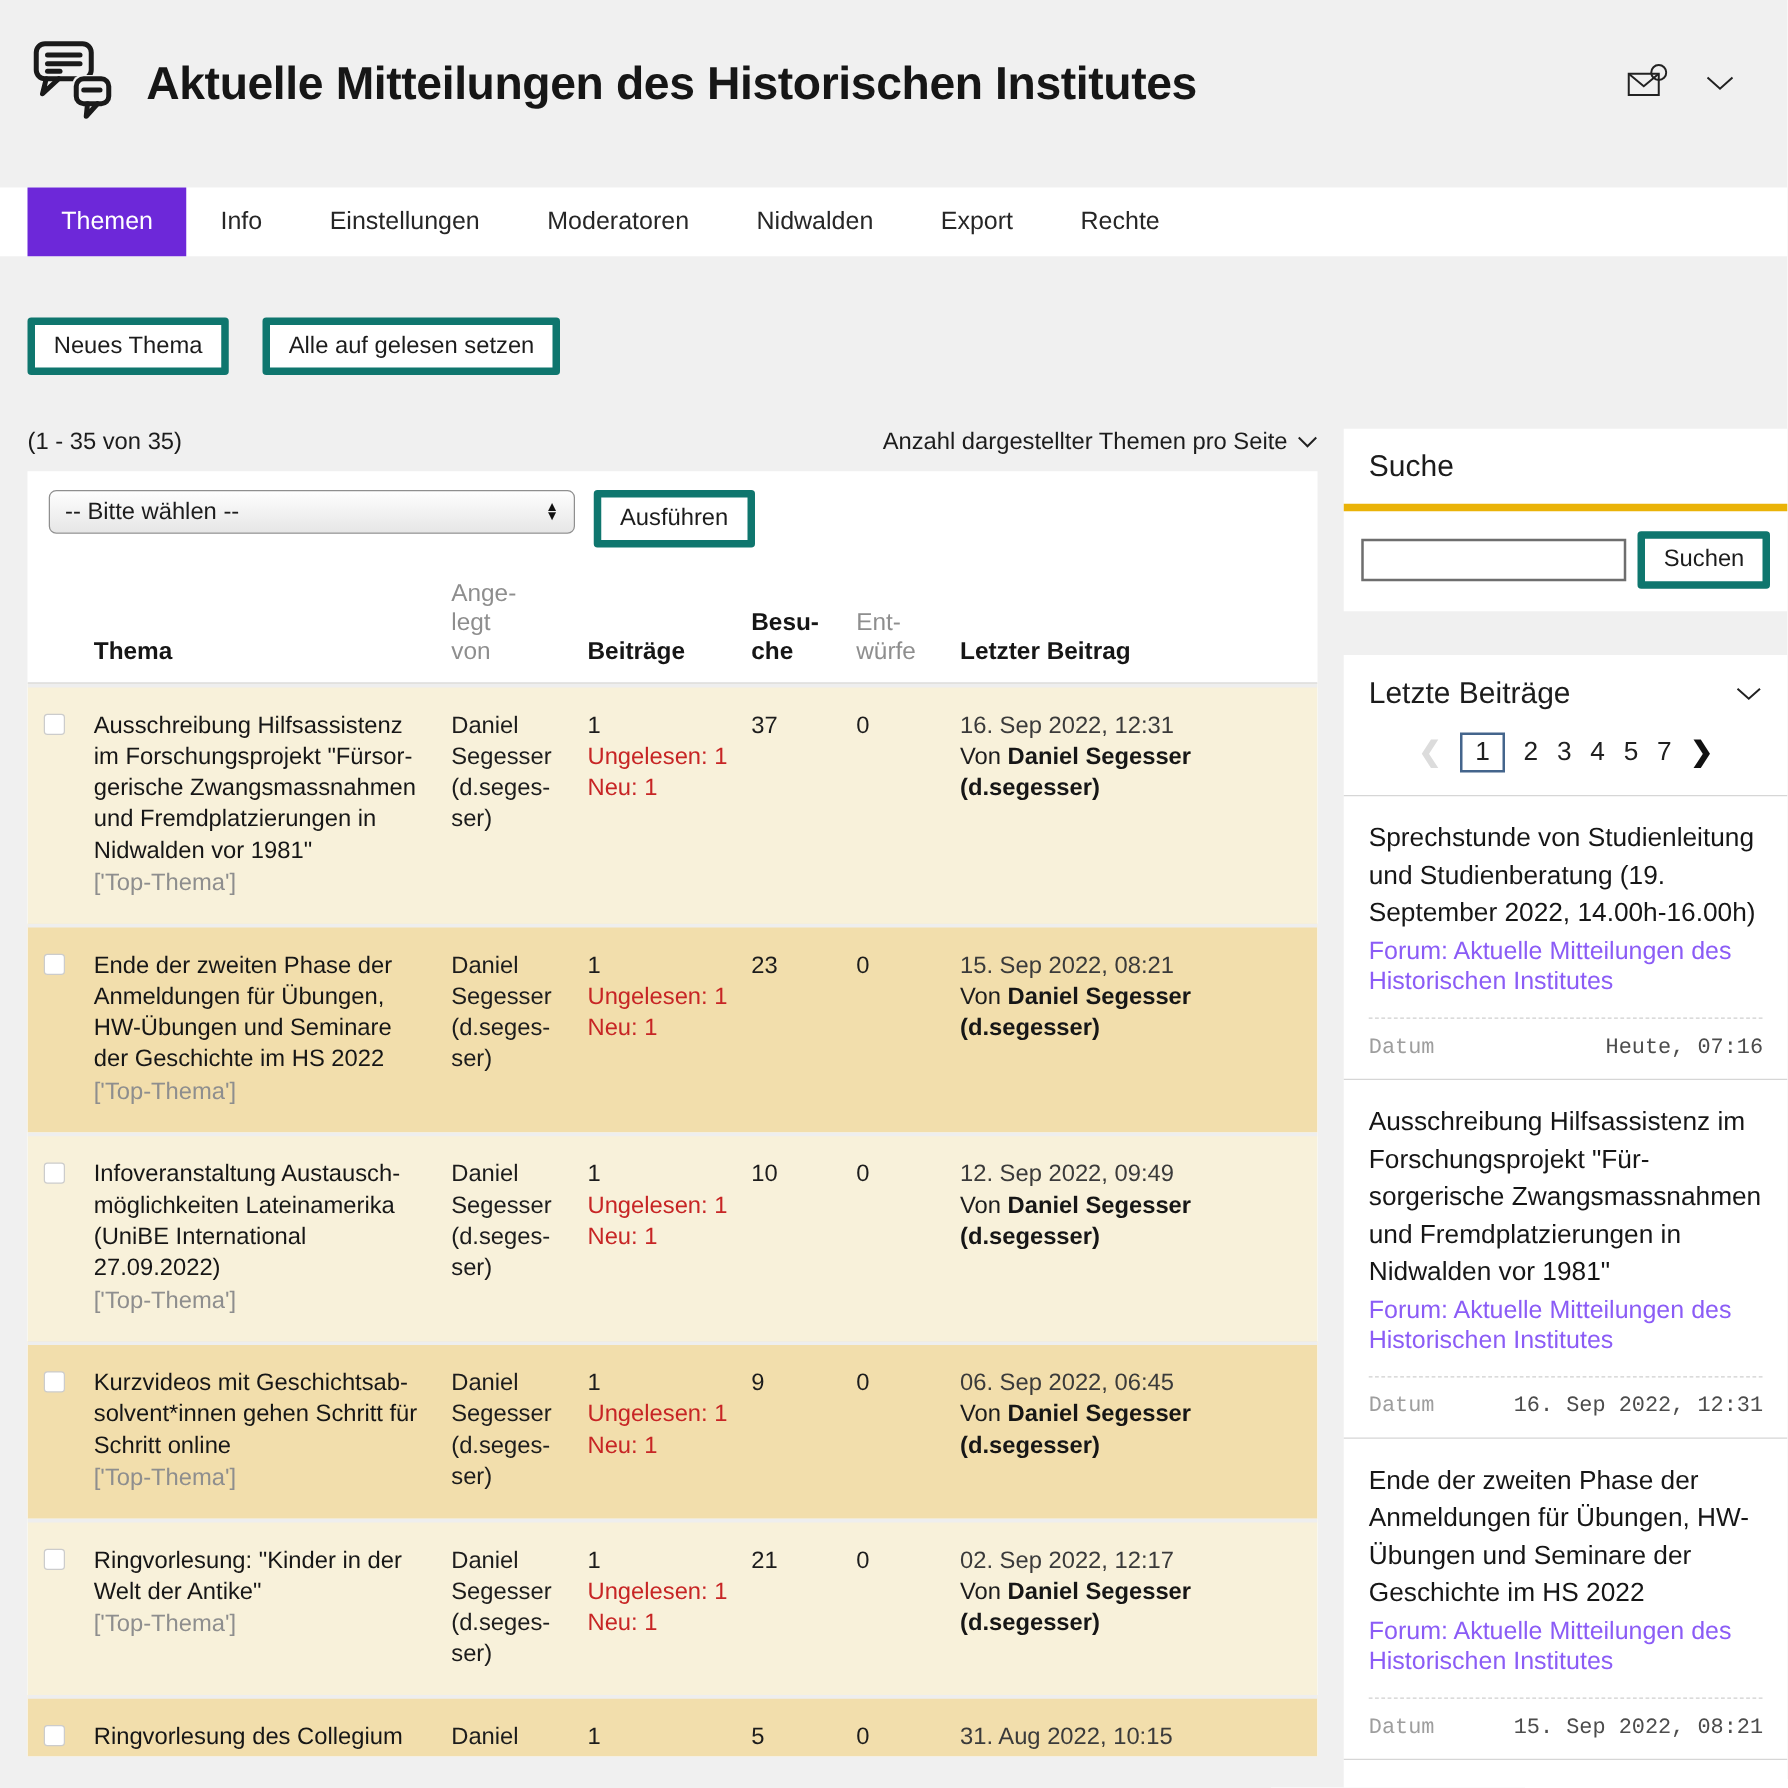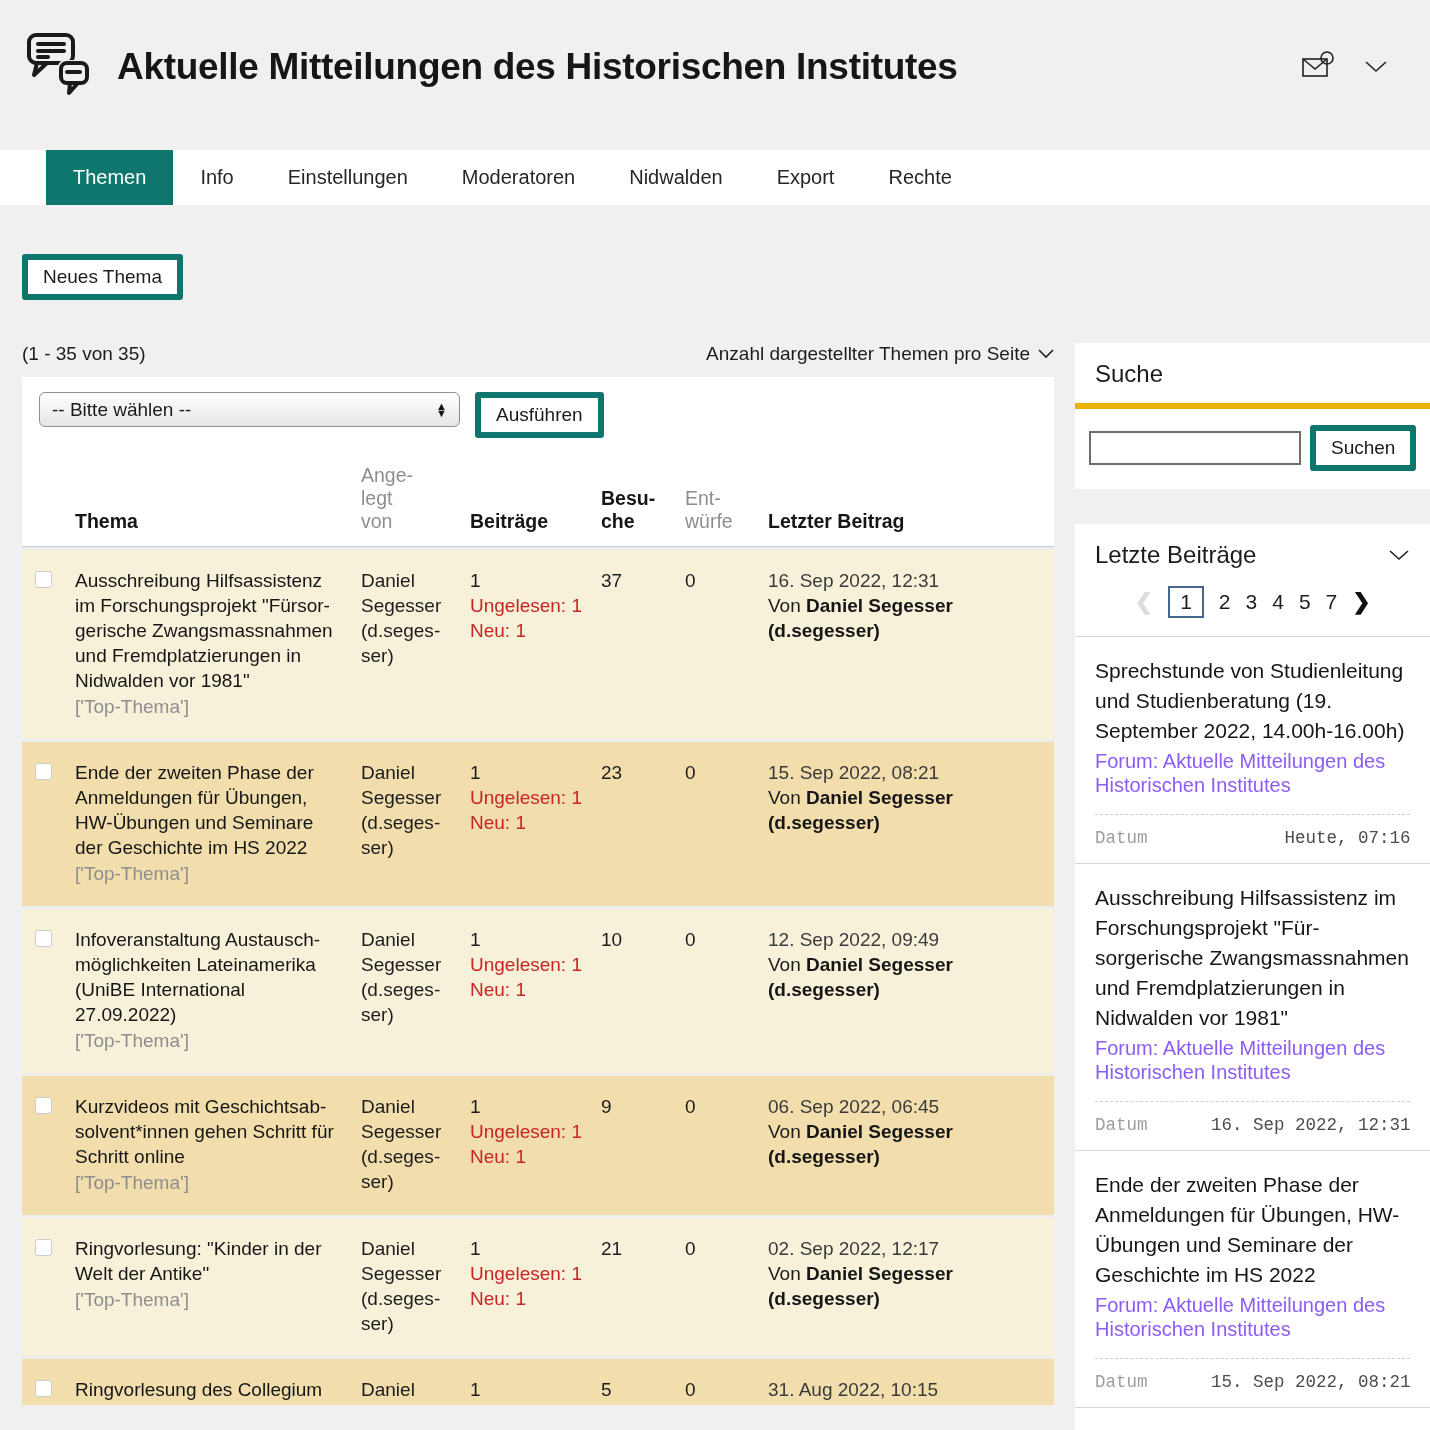--- a/index.html
+++ b/index.html
@@ -12,21 +12,21 @@
   
   .top-header { display:flex; align-items:center; padding:30px 42px 0 25px; }
   .forum-icon { width:70px; height:74px; flex:0 0 auto; margin-right:22px; }
   .page-title { font-size:37px; font-weight:700; letter-spacing:-0.3px; color:#161616; }
   .header-actions { margin-left:auto; display:flex; align-items:center; gap:30px; }
   .icon-btn { background:none; border:none; cursor:pointer; display:flex; align-items:center; }
 
   
   .tabbar { margin-top:46px; background:#fff; height:55px; display:flex; align-items:stretch; padding-left:22px; }
   .tab { display:flex; align-items:center; padding:0 27px; font-size:20px; color:#262626; cursor:pointer; }
-  .tab.active { background:#0f766e; color:#fff;margin-left:24px; }
+  .tab.active { background:#6d28d9; color:#fff; }
 
   
   .toolbar { margin:49px 0 0 22px; display:flex; gap:27px; }
   .btn {
     background:#fff; border:6px solid #0f766e; border-radius:3px;
     font-size:19px; color:#1c1c1c; padding:6px 15px; font-family:inherit; cursor:pointer;
   }
 
   
   .content { display:flex; margin:43px 16px 0 22px; gap:21px; }
@@ -140,20 +140,21 @@
   <div class="tab">Info</div>
   <div class="tab">Einstellungen</div>
   <div class="tab">Moderatoren</div>
   <div class="tab">Nidwalden</div>
   <div class="tab">Export</div>
   <div class="tab">Rechte</div>
 </nav>
 
 <div class="toolbar">
   <button class="btn">Neues Thema</button>
+  <button class="btn">Alle auf gelesen setzen</button>
 </div>
 
 <div class="content">
   <div class="main">
     <div class="meta-row">
       <span>(1 - 35 von 35)</span>
       <span class="meta-right">
         <span>Anzahl dargestellter Themen pro Seite</span>
         <svg width="16" height="10" viewBox="0 0 16 10">
             <path class="thin" d="M1 1 L8 8 L15 1"></path>

